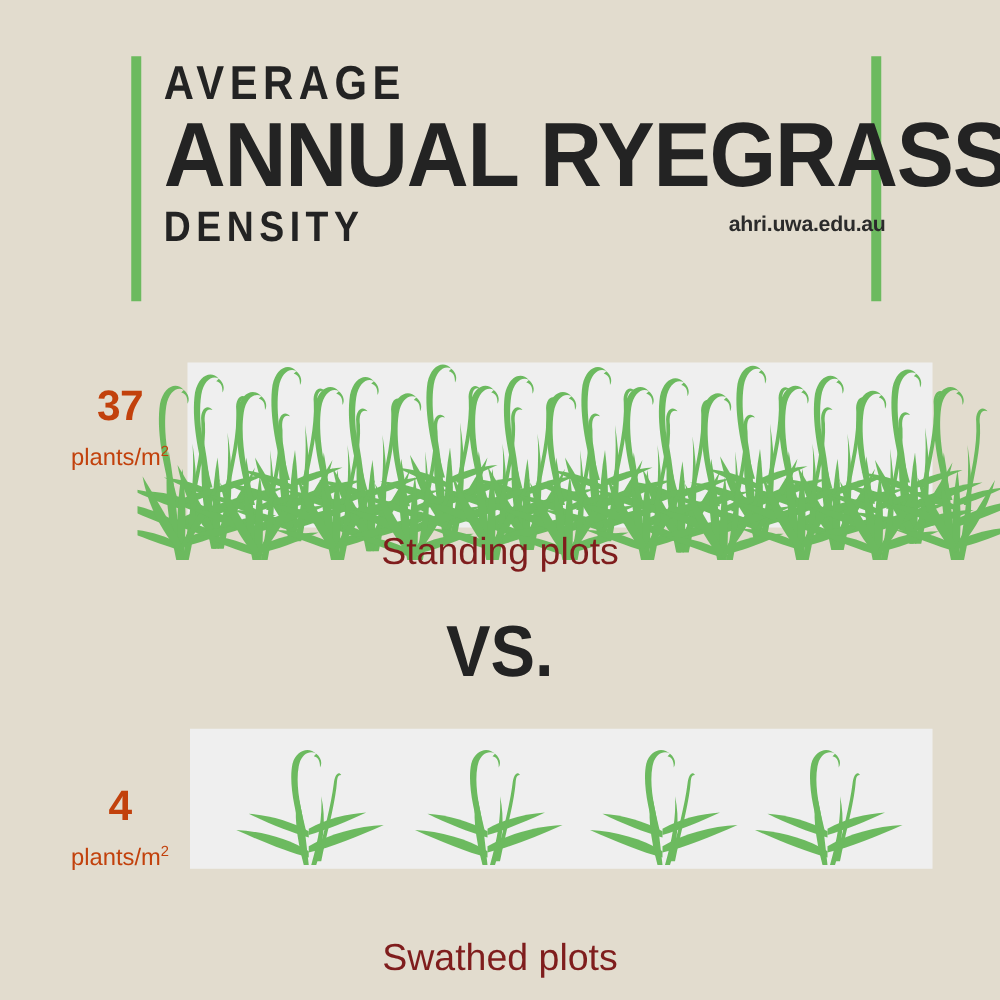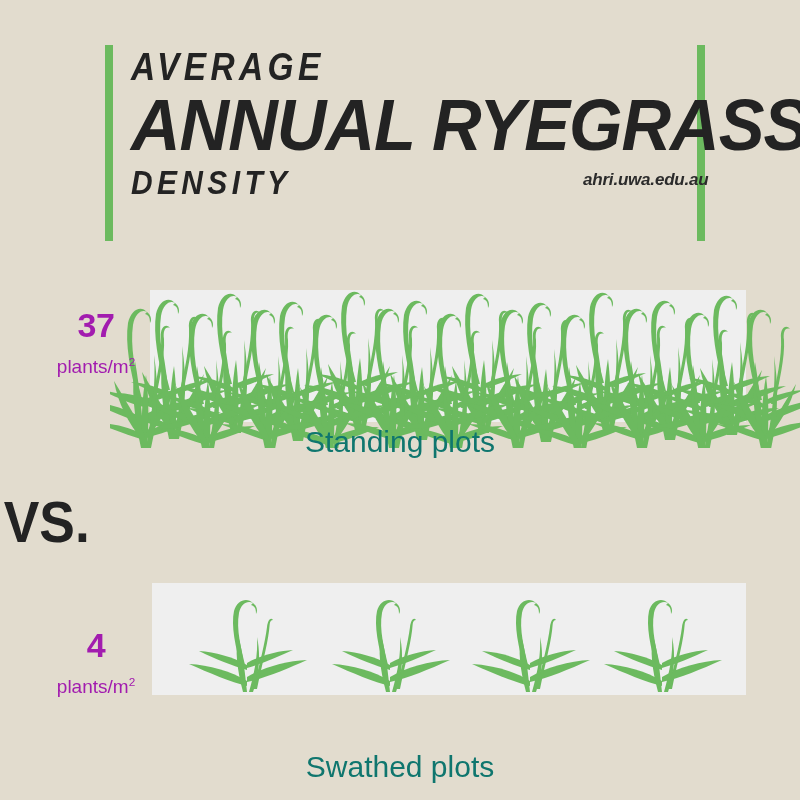--- a/index.html
+++ b/index.html
@@ -22,21 +22,20 @@
     height: 800px;
   }
 
   
   .header {
     position: absolute;
     left: 0;
     top: 0;
     width: 800px;
     height: 250px;
-    font-style: italic;
   }
   .rule {
     position: absolute;
     top: 45px;
     width: 8px;
     height: 196px;
     background: #6cba5f;
   }
   .rule-left  { left: 105px; }
   .rule-right { left: 697px; }
@@ -119,21 +118,21 @@
     left: 152px;
     top: 583px;
     width: 594px;
     height: 112px;
   }
 
   
   .value-label {
     position: absolute;
     text-align: center;
-    color: #a21caf;
+    color: #c2410c;
     line-height: 1;
   }
   .value-number {
     font-size: 34px;
     font-weight: bold;
     letter-spacing: -0.5px;
   }
   .value-unit {
     font-size: 19px;
     font-weight: normal;
@@ -155,32 +154,32 @@
     width: 124px;
   }
 
   
   .caption {
     position: absolute;
     width: 800px;
     left: 0;
     text-align: center;
     font-size: 30px;
-    color: #0f766e;
+    color: #7f1d1d;
   }
   .caption-standing { top: 425px; }
   .caption-swathed  { top: 714px; margin-top: 36px; }
 
   
   .vs {
     position: absolute;
     width: 800px;
     left: 0;
     top: 493px;
-    text-align: left;
+    text-align: center;
     font-family: "Liberation Sans Narrow", "Liberation Sans", sans-serif;
     font-size: 58px;
     font-weight: bold;
     color: #232323;
     letter-spacing: 0px;
     line-height: 1;
   }
   .vs span {
     display: inline-block;
     transform: scaleX(0.92);

